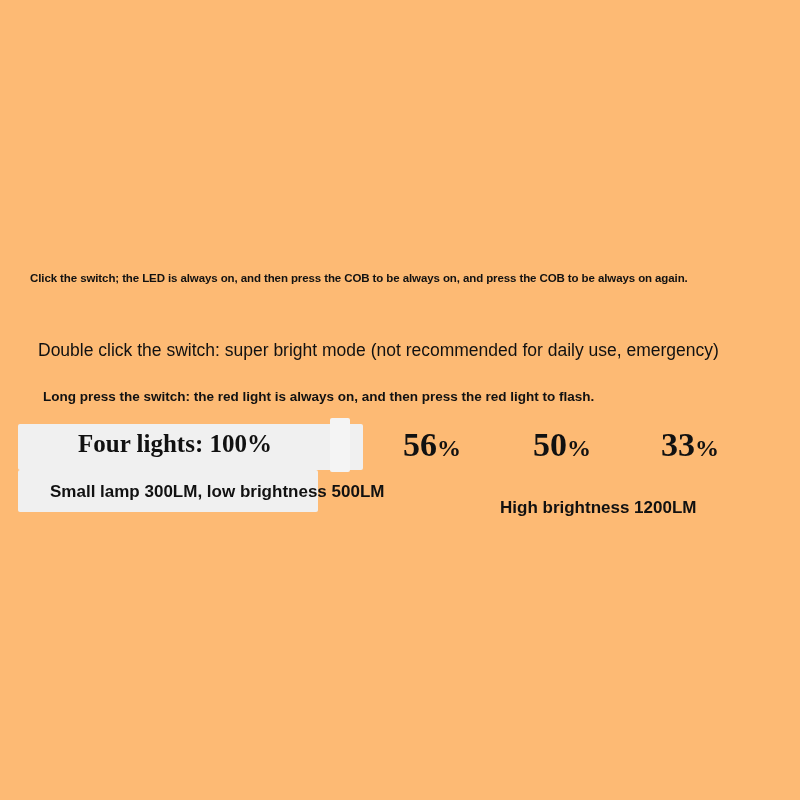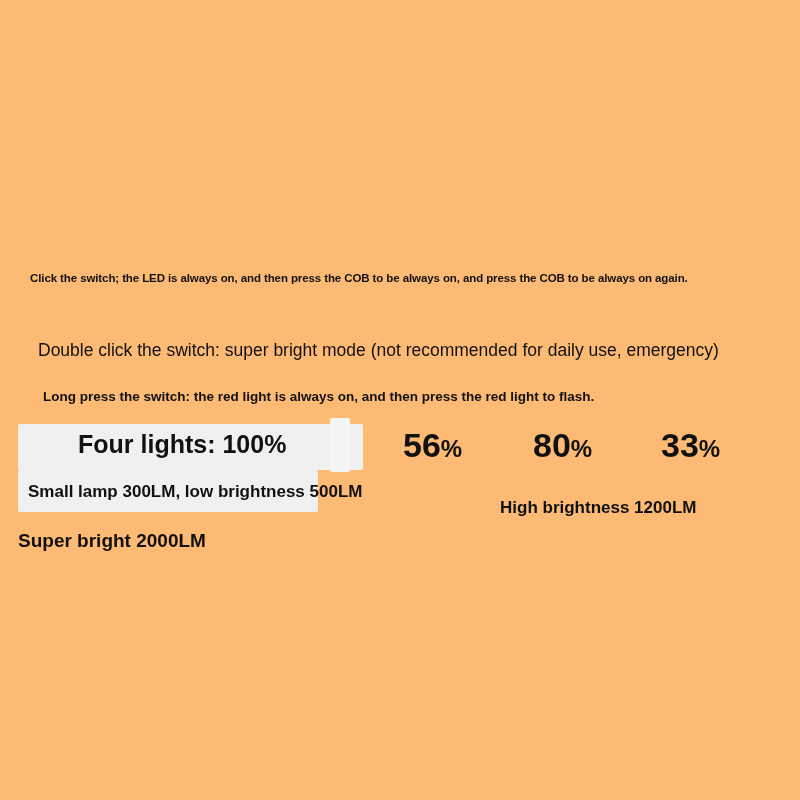--- a/index.html
+++ b/index.html
@@ -57,41 +57,42 @@
     font-weight: bold;
     text-align: right;
   }
 
   .row-percent {
     position: absolute;
     left: 0;
     top: 424px;
     width: 800px;
     height: 56px;
+    font-family: Liberation Serif, serif;
   }
   .four-lights {
     position: absolute;
     left: 78px;
     top: 6px;
     font-size: 25px;
     font-weight: bold;
   }
   .pct {
     position: absolute;
     font-weight: bold;
     line-height: 1;
   }
   .pct .num { font-size: 34px; }
   .pct .sym { font-size: 24px; }
   .pct-75 { left: 403px; top: 4px; }
   .pct-50 { left: 533px; top: 4px; }
   .pct-25 { left: 661px; top: 4px; }
 
   .l-small {
-    left: 28px;
+    left: 50px;
     top: 482px;
     font-size: 17px;
     font-weight: bold;
   }
   .l-high {
     left: 500px;
     top: 498px;
     font-size: 17px;
     font-weight: bold;
   }
@@ -118,27 +119,26 @@
   <div class="line l-long">Long press the switch: the red light is always on, and then press the red light to flash.</div>
 
   <div class="row-percent">
     <div class="four-lights">Four lights: 100%</div>
 
     <div class="pct pct-75">
       <span class="num">56</span><span class="sym">%</span>
     </div>
 
     <div class="pct pct-50">
-      <span class="num">80</span><span class="sym">%</span>
+      <span class="num">50</span><span class="sym">%</span>
     </div>
 
     <div class="pct pct-25">
       <span class="num">33</span><span class="sym">%</span>
     </div>
   </div>
 
   <div class="line l-small">Small lamp 300LM, low brightness 500LM</div>
 
   <div class="line l-high">High brightness 1200LM</div>
 
-  <div class="line l-super">Super bright 2000LM</div>
 
 </div>
 
 </body></html>

